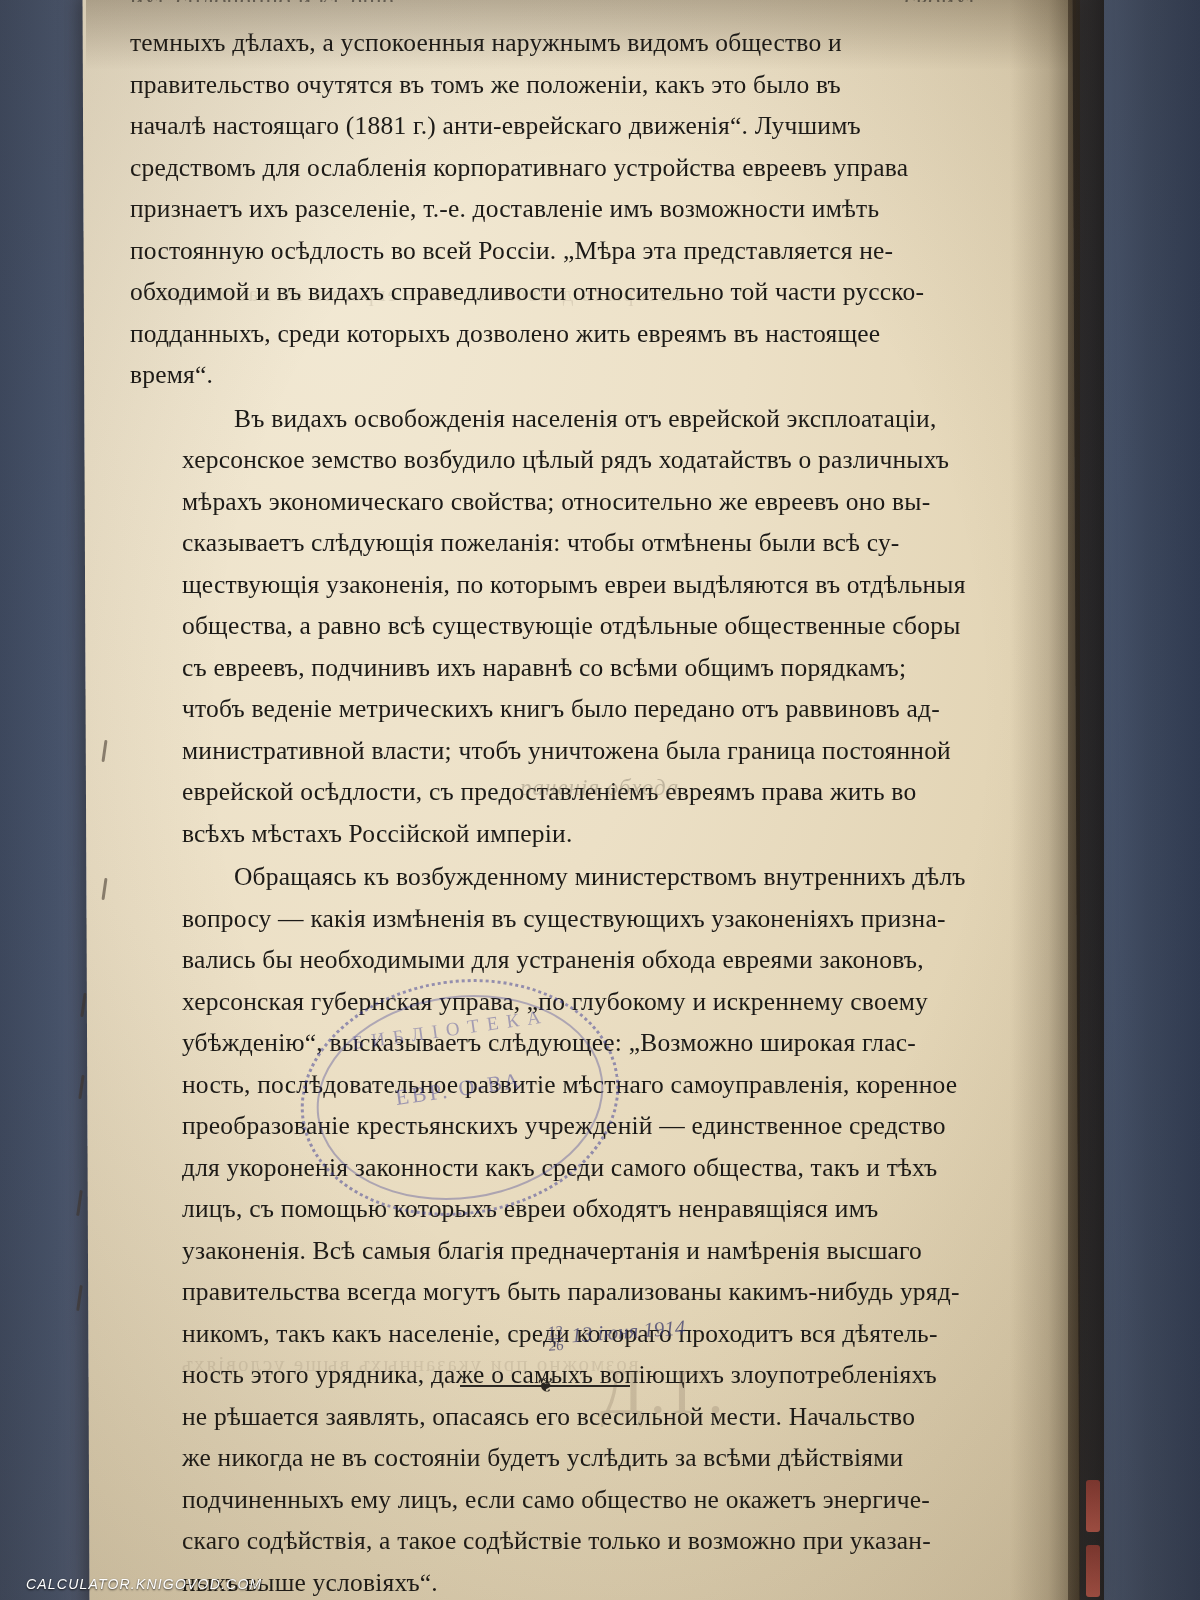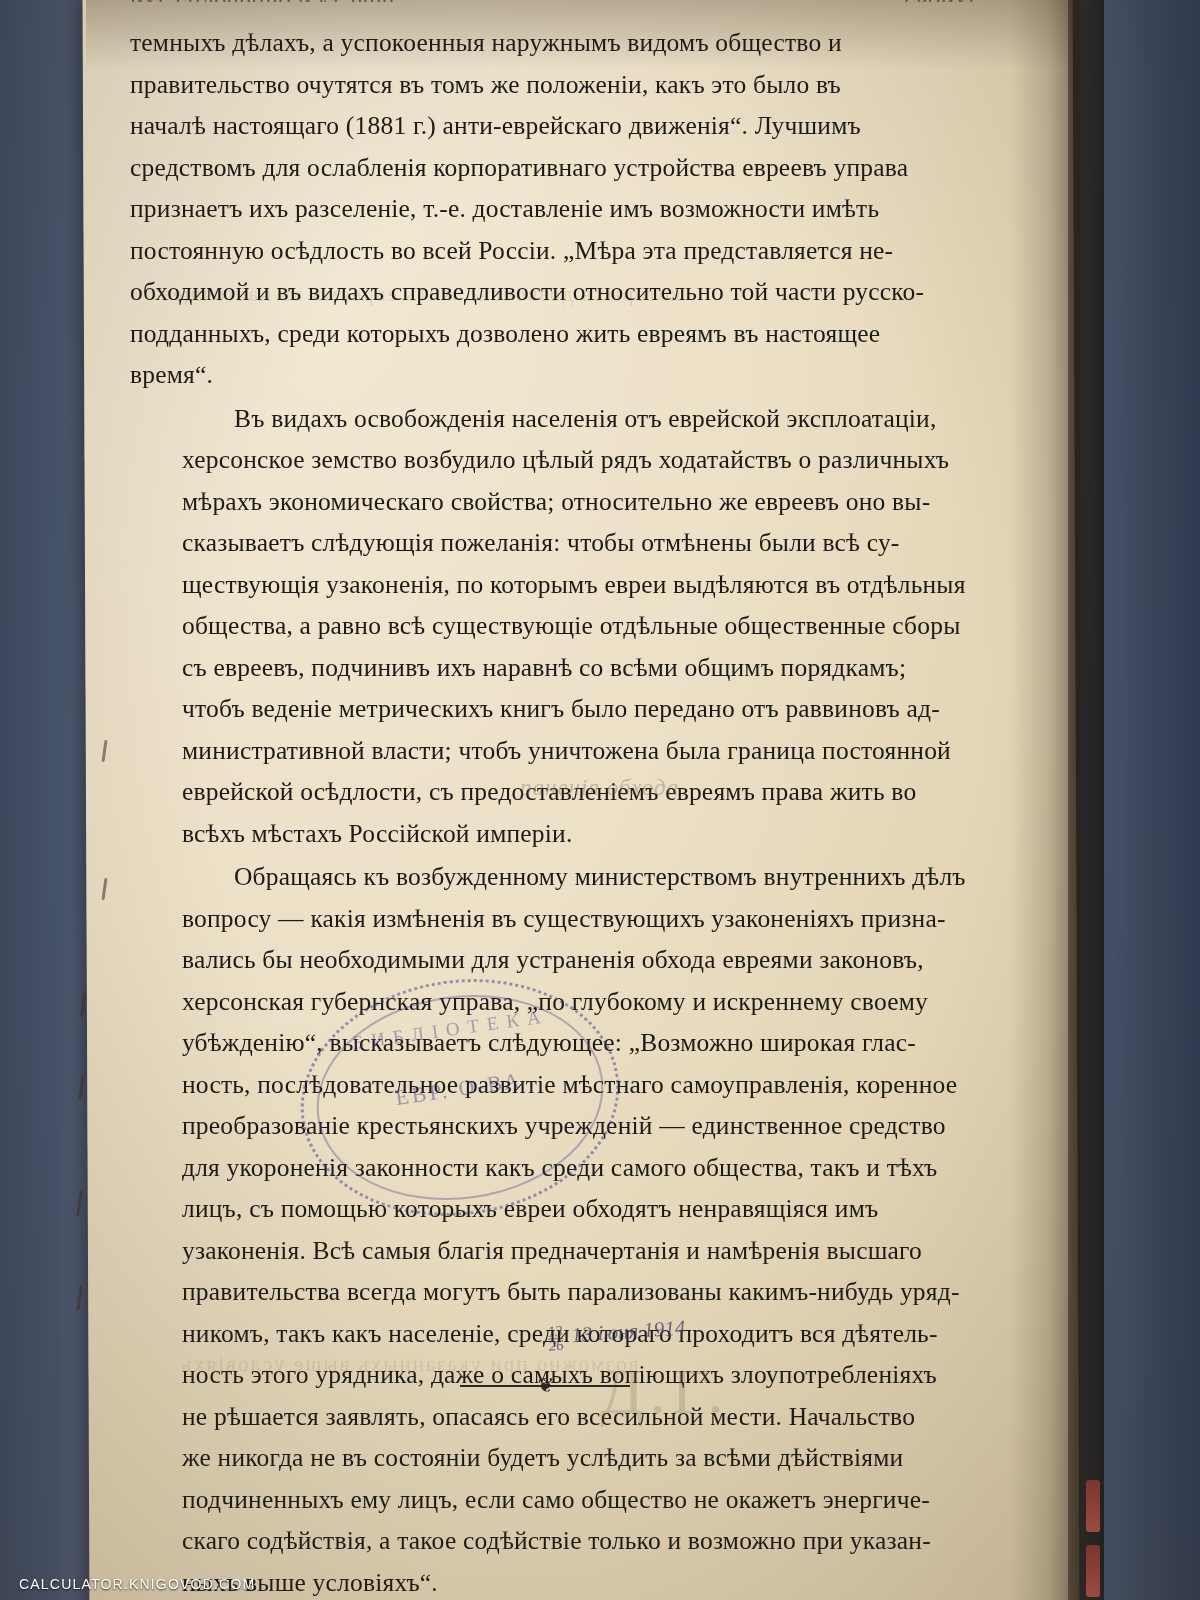--- a/index.html
+++ b/index.html
@@ -229,28 +229,29 @@
     position: absolute;
     width: 3px;
     background: rgba(60, 50, 40, 0.55);
     border-radius: 2px;
     transform: rotate(8deg);
   }
 
   
   .footer-watermark {
     position: absolute;
-    left: 9px;
+    left: 16px;
     bottom: 0;
     padding: 6px 10px 8px 10px;
     color: #ffffff;
     font-family: "Liberation Sans", sans-serif;
     font-size: 14px;
     letter-spacing: 1.2px;
     text-shadow: 0 1px 2px rgba(0,0,0,0.8);
+    font-style: italic;
   }
 
   
   .vignette {
     position: absolute;
     inset: 0;
     pointer-events: none;
     background:
       radial-gradient(ellipse at 50% 45%, rgba(0,0,0,0) 45%, rgba(60,45,25,0.18) 100%);
   }

